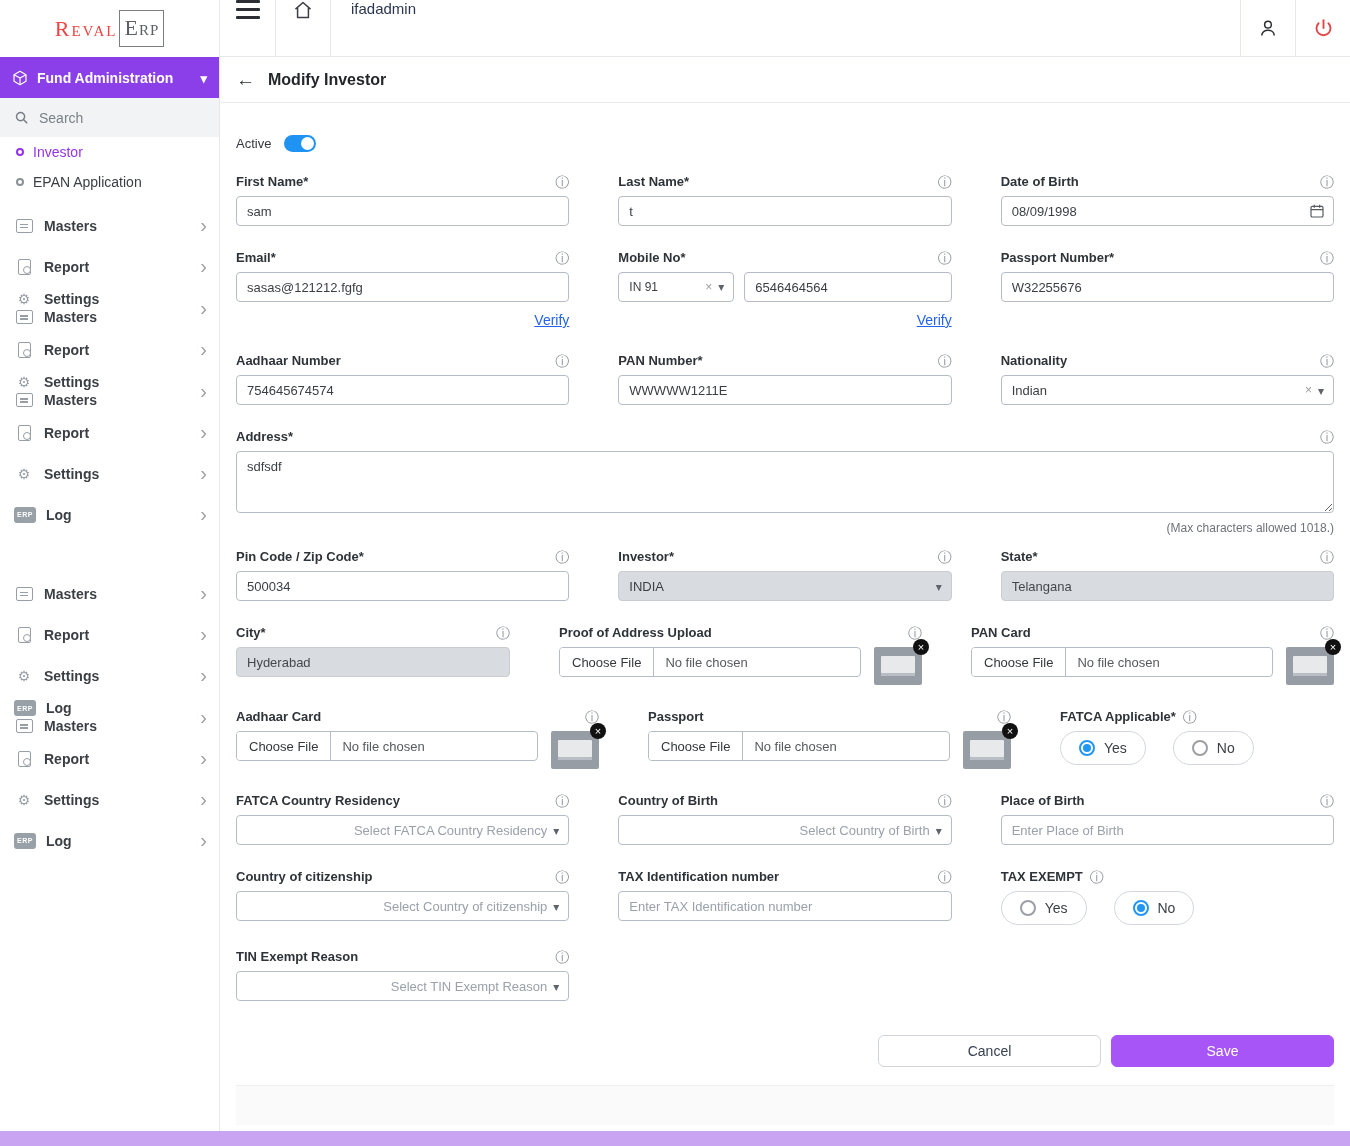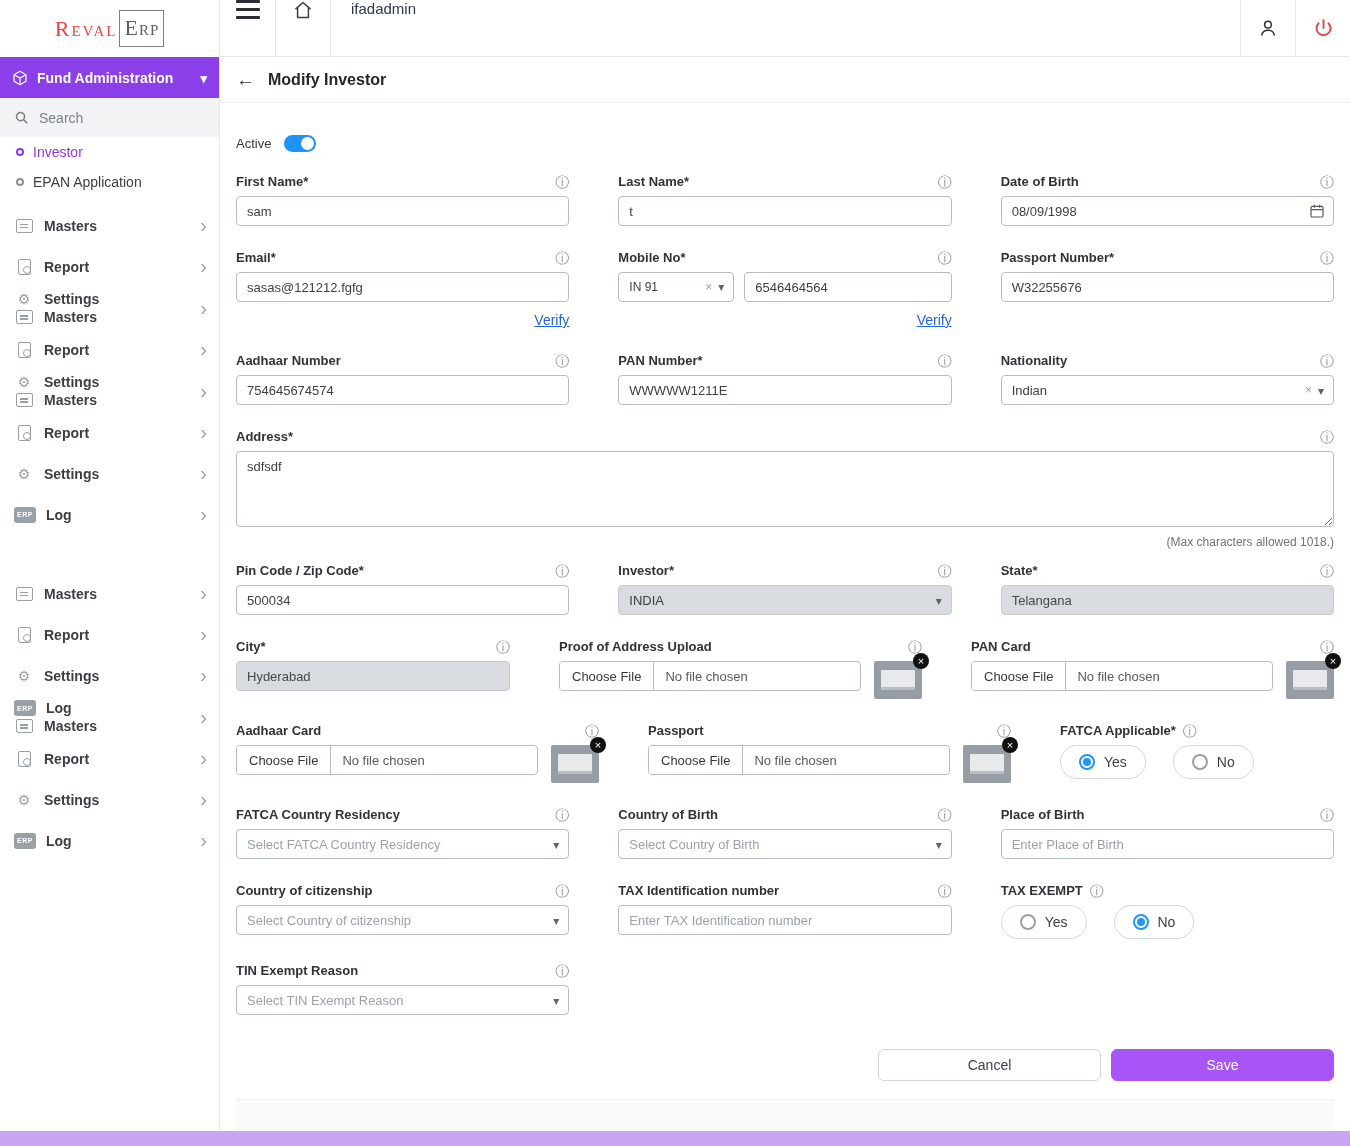--- a/index.html
+++ b/index.html
@@ -66,32 +66,32 @@
   .info::before { content:"ⓘ"; font-family:"DejaVu Sans", sans-serif; }
 
   .inp { width:100%; height:30px; border:1px solid #b6bcc5; border-radius:4px; padding:0 10px; font-size:13px; color:#3a3f45; background:#fff; font-family:"Liberation Sans", sans-serif; outline:none; }
   .inp::placeholder { color:#9aa1ab; }
   .inp.disabled { background:#d8dbdf; border-color:#c9ccd1; color:#44494f; }
   .inp-wrap { position:relative; }
   .cal-icon { position:absolute; right:9px; top:7px; }
 
   .sel { height:30px; border:1px solid #b6bcc5; border-radius:4px; display:flex; align-items:center; gap:6px; padding:0 9px 0 10px; font-size:13px; color:#3a3f45; background:#fff; cursor:pointer; }
   .sel .sel-text { flex:1; white-space:nowrap; overflow:hidden; }
-  .sel .ph { color:#9aa1ab; }
+  .sel .ph { color:#9aa1ab;text-align:right; }
   .caret::before { content:"▾"; color:#5e646b; font-size:12px; }
   .clear { color:#9aa0a6; font-size:12px; }
   .clear::before { content:"×"; }
   .sel.disabled { background:#d8dbdf; border-color:#c9ccd1; }
   .mobile-row { display:flex; gap:10px; }
   .ccode { width:116px; flex:none; font-size:12px; }
   .grow { flex:1; }
   .verify { text-align:right; margin-top:9px; }
   .verify a { color:#2563eb; font-size:14px; text-decoration:underline; cursor:pointer; }
 
-  textarea.addr { width:100%; height:76px; border:1px solid #b6bcc5; border-radius:4px; padding:7px 10px; font-size:13px; color:#3a3f45; font-family:"Liberation Sans", sans-serif; resize:vertical; outline:none; }
+  textarea.addr { width:100%; height:62px; border:1px solid #b6bcc5; border-radius:4px; padding:7px 10px; font-size:13px; color:#3a3f45; font-family:"Liberation Sans", sans-serif; resize:vertical; outline:none; }
   .addr-note { text-align:right; font-size:12px; color:#6d737b; margin-top:4px; }
   .addr-row { margin-bottom:14px; }
   .addr-label-line { display:flex; justify-content:space-between; align-items:center; margin-bottom:7px; }
 
   .upload-wrap { display:flex; align-items:flex-start; }
   .upload { height:30px; width:302px; border:1px solid #b6bcc5; border-radius:4px; display:flex; align-items:stretch; overflow:hidden; background:#fff; cursor:pointer; flex:none; }
   .choose { display:flex; align-items:center; padding:0 12px; border-right:1px solid #b6bcc5; font-size:13px; color:#33383e; background:#fff; }
   .nofile { display:flex; align-items:center; padding:0 11px; font-size:13px; color:#555a60; }
   .thumb { width:48px; height:38px; margin-left:13px; background:#969da5; border-radius:2px; position:relative; flex:none; cursor:pointer; }
   .thumb::after { content:""; position:absolute; left:7px; top:9px; right:7px; bottom:9px; background:#e7e9eb; border-radius:1px; box-shadow:inset 0 -3px 0 #b9bec4; }

